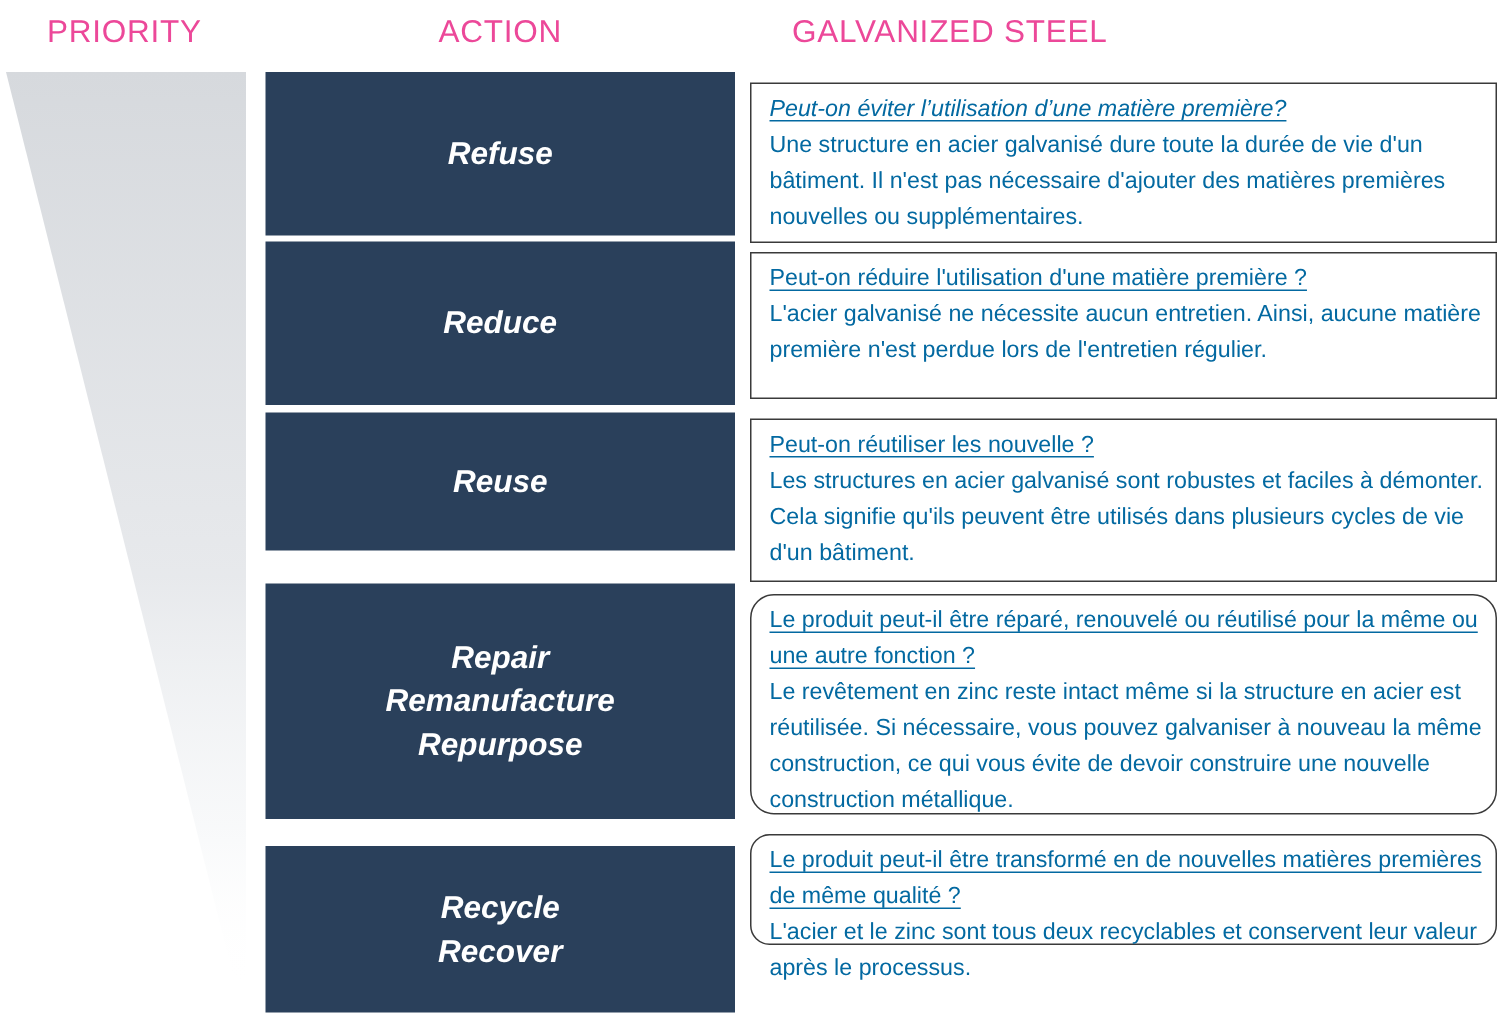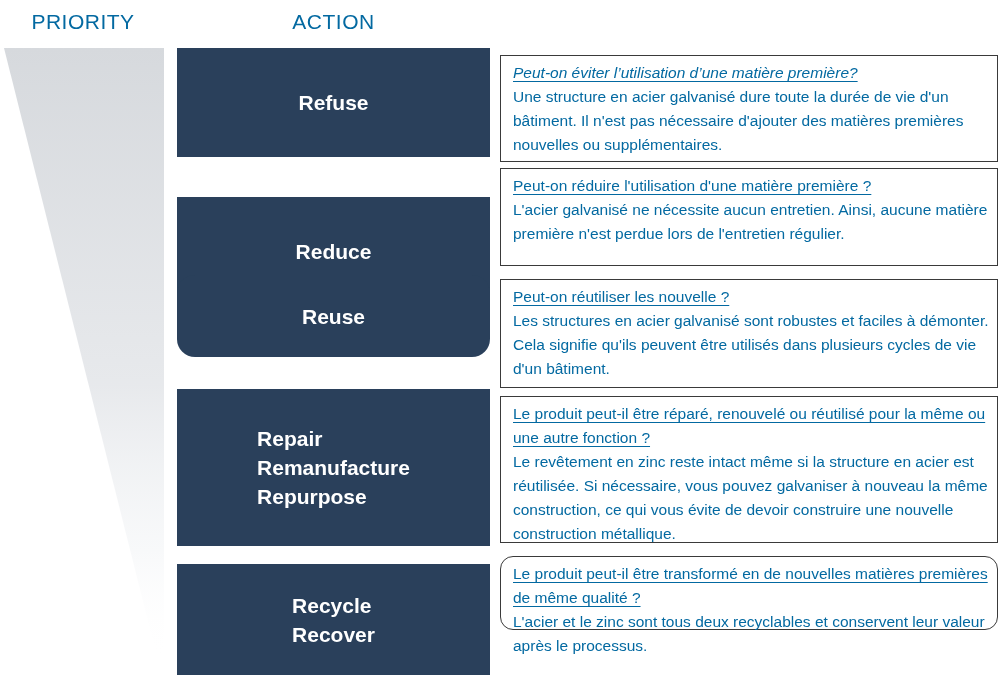--- a/index.html
+++ b/index.html
@@ -14,21 +14,21 @@
     height: 682px;
     background: #ffffff;
     overflow: hidden;
   }
   
   .hdr {
     position: absolute;
     top: 10px;
     font-size: 21px;
     letter-spacing: 0.5px;
-    color: #0369a1;
+    color: #ec4899;
     white-space: nowrap;
   }
   #hdr-priority { left: 0; width: 166px; text-align: center; }
   #hdr-action   { left: 177px; width: 313px; text-align: center; }
   #hdr-galv     { left: 528px; }
 
   
   #funnel {
     position: absolute;
     left: 2px;
@@ -46,65 +46,67 @@
     background: #2A405B;
     display: flex;
     align-items: center;
     justify-content: center;
   }
   .action-label {
     color: #ffffff;
     font-weight: bold;
     font-size: 21px;
     line-height: 29px;
-    text-align: left;
+    text-align: center;
+    font-style: italic;
   }
   .a1 { top: 48px;  height: 109px; }
-  .a2 { top: 161px; height: 109px; margin-top: 36px; }
-  .a3 { top: 275px; height: 82px; border-radius: 18px; }
+  .a2 { top: 161px; height: 109px; }
+  .a3 { top: 275px; height: 92px; }
   .a4 { top: 389px; height: 157px; }
   .a5 { top: 550px; height: 111px; margin-top: 14px; }
 
   
   .galv-box {
     position: absolute;
     left: 500px;
     width: 498px;
     box-sizing: border-box;
     background: #ffffff;
     border: 1.5px solid #3a3a3a;
     padding: 5px 8px 4px 12px;
     color: #0369a1;
     font-size: 15.5px;
     line-height: 24px;
   }
   .g1 { top: 55px;  height: 107px; }
   .g2 { top: 168px; height: 98px;  }
   .g3 { top: 279px; height: 109px; }
-  .g4 { top: 396px; height: 147px; }
+  .g4 { top: 396px; height: 147px; border-radius: 16px; }
   .g5 { top: 556px; height: 74px; border-radius: 13px; }
 
   .question {
     display: block;
     text-decoration: underline;
     text-underline-offset: 3px;
     text-decoration-thickness: 1.2px;
   }
   .question.italic { font-style: italic; }
   .answer { display: block; }
 </style>
 </head>
 <body>
 
 <div id="canvas">
 
   <div class="hdr" id="hdr-priority">PRIORITY</div>
 
   <div class="hdr" id="hdr-action">ACTION</div>
 
+  <div class="hdr" id="hdr-galv">GALVANIZED STEEL</div>
 
   <svg id="funnel" viewBox="0 0 164 620" preserveAspectRatio="none">
     <defs>
       <linearGradient id="funnelGrad" x1="0" y1="0" x2="0" y2="1">
         <stop offset="0" stop-color="#D6D9DD" stop-opacity="1"></stop>
         <stop offset="0.55" stop-color="#E6E8EB" stop-opacity="0.95"></stop>
         <stop offset="0.82" stop-color="#F2F4F6" stop-opacity="0.55"></stop>
         <stop offset="1" stop-color="#FFFFFF" stop-opacity="0"></stop>
       </linearGradient>
     </defs>

